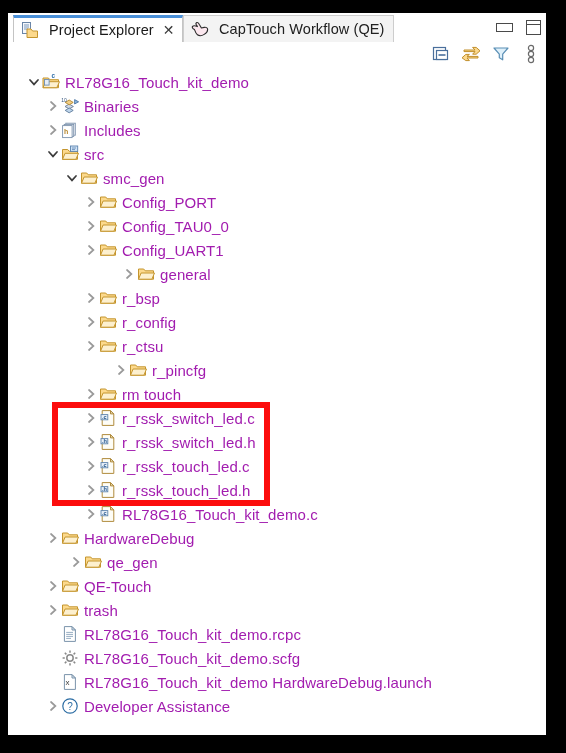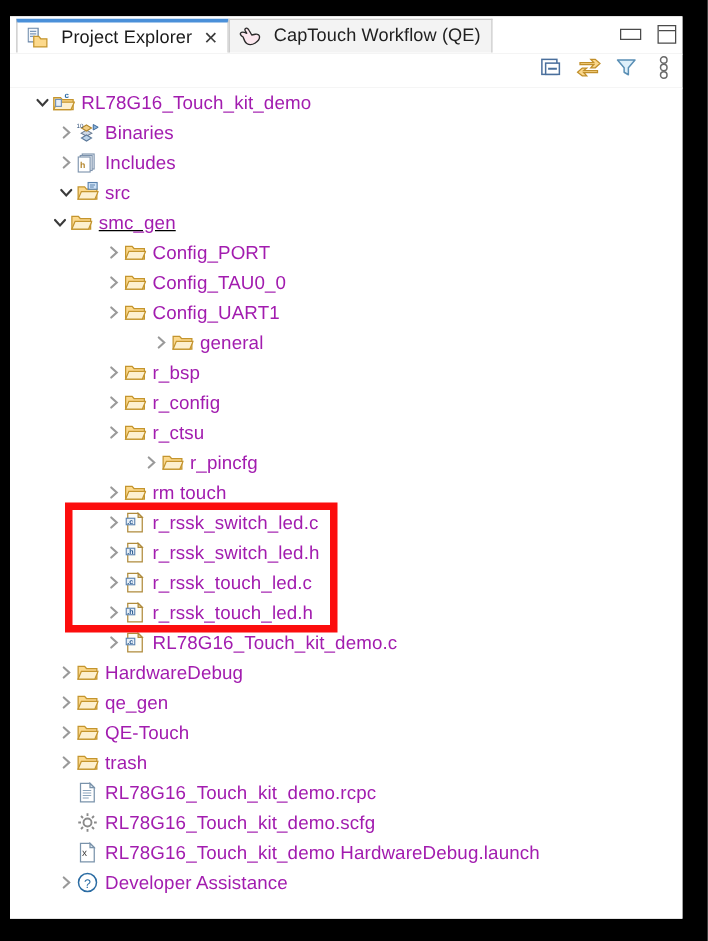--- a/index.html
+++ b/index.html
@@ -324,21 +324,21 @@
           <svg width="18" height="18" viewBox="0 0 18 18">
             <path d="M1.5 4.5 h5.2 l1.5 1.8 h8.3 v8 h-15 z" fill="#fcd98c" stroke="#c4952e" stroke-width="1"></path>
             <path d="M1.5 14.3 l2.6 -6 h13.4 l-2.6 6 z" fill="#fdf0cf" stroke="#c4952e" stroke-width="1"></path>
             <rect x="9.5" y="1" width="7.2" height="5.4" fill="#cfe3f7" stroke="#5a82ad" stroke-width="0.9"></rect>
             <line x1="11" y1="3" x2="15" y2="3" stroke="#5a82ad" stroke-width="0.8"></line>
             <line x1="11" y1="4.6" x2="14" y2="4.6" stroke="#5a82ad" stroke-width="0.8"></line>
           </svg>
         </span>
         <span class="label">src</span>
       </div>
-      <div class="row" style="padding-left: 32px; text-decoration: underline;">
+      <div class="row" style="padding-left: 56px;">
         <span class="twisty">
           <svg width="12" height="12" viewBox="0 0 12 12">
             <path d="M2 4 L6 8.4 L10 4" fill="none" stroke="#3b3b3b" stroke-width="1.7" stroke-linecap="round"></path>
           </svg>
         </span>
         <span class="ico">
           <svg width="18" height="18" viewBox="0 0 18 18">
             <path d="M1.5 4 h5.2 l1.5 1.8 h8.3 v8.4 h-15 z" fill="#fcd98c" stroke="#c4952e" stroke-width="1"></path>
             <path d="M1.5 14.2 l2.6 -6.2 h13.4 l-2.6 6.2 z" fill="#fdf0cf" stroke="#c4952e" stroke-width="1"></path>
           </svg>
@@ -558,21 +558,21 @@
           </svg>
         </span>
         <span class="ico">
           <svg width="18" height="18" viewBox="0 0 18 18">
             <path d="M1.5 4 h5.2 l1.5 1.8 h8.3 v8.4 h-15 z" fill="#fcd98c" stroke="#c4952e" stroke-width="1"></path>
             <path d="M1.5 14.2 l2.6 -6.2 h13.4 l-2.6 6.2 z" fill="#fdf0cf" stroke="#c4952e" stroke-width="1"></path>
           </svg>
         </span>
         <span class="label">HardwareDebug</span>
       </div>
-      <div class="row" style="padding-left: 37px;">
+      <div class="row" style="padding-left: 37px; margin-left: 23px;">
         <span class="twisty">
           <svg width="12" height="12" viewBox="0 0 12 12">
             <path d="M4 2 L8.4 6 L4 10" fill="none" stroke="#9a9a9a" stroke-width="1.7" stroke-linecap="round"></path>
           </svg>
         </span>
         <span class="ico">
           <svg width="18" height="18" viewBox="0 0 18 18">
             <path d="M1.5 4 h5.2 l1.5 1.8 h8.3 v8.4 h-15 z" fill="#fcd98c" stroke="#c4952e" stroke-width="1"></path>
             <path d="M1.5 14.2 l2.6 -6.2 h13.4 l-2.6 6.2 z" fill="#fdf0cf" stroke="#c4952e" stroke-width="1"></path>
           </svg>

